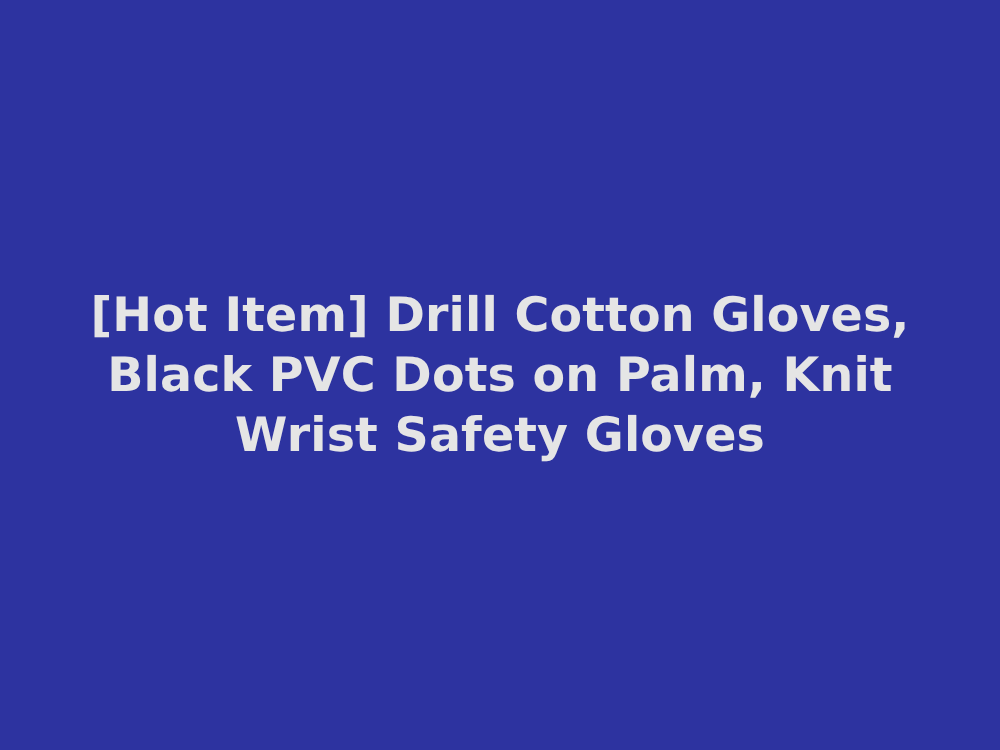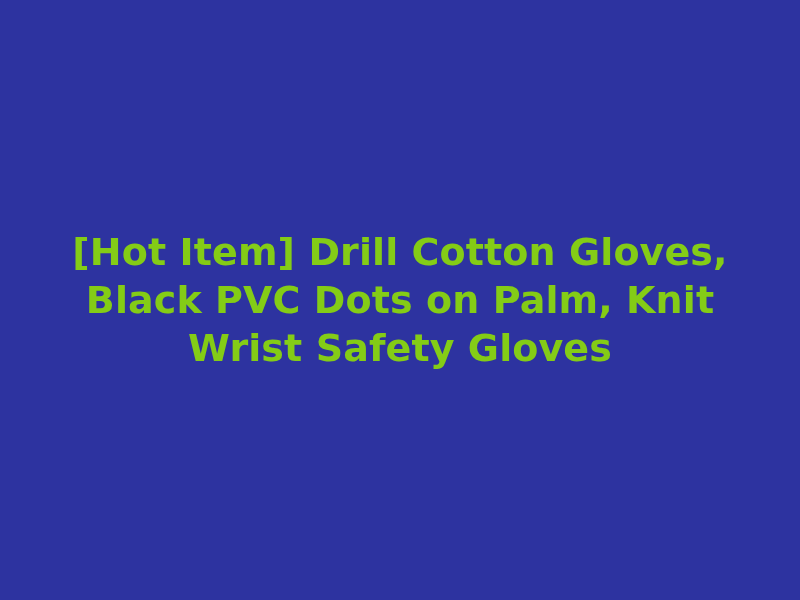--- a/index.html
+++ b/index.html
@@ -40,14 +40,14 @@
     line-height: 48px;
     letter-spacing: 0.1px;
     word-wrap: break-word;
     overflow-wrap: break-word;
   }
 </style>
 </head>
 <body>
 
 <main id="title-card" style="background: rgb(45, 51, 160);">
-  <h1 id="product-title" style="color: #84cc16;">[Hot Item] Drill Cotton Gloves, Black PVC Dots on Palm, Knit Wrist Safety Gloves</h1>
+  <h1 id="product-title" style="color: #e5e5e5;">[Hot Item] Drill Cotton Gloves, Black PVC Dots on Palm, Knit Wrist Safety Gloves</h1>
 </main>
 
 </body></html>

